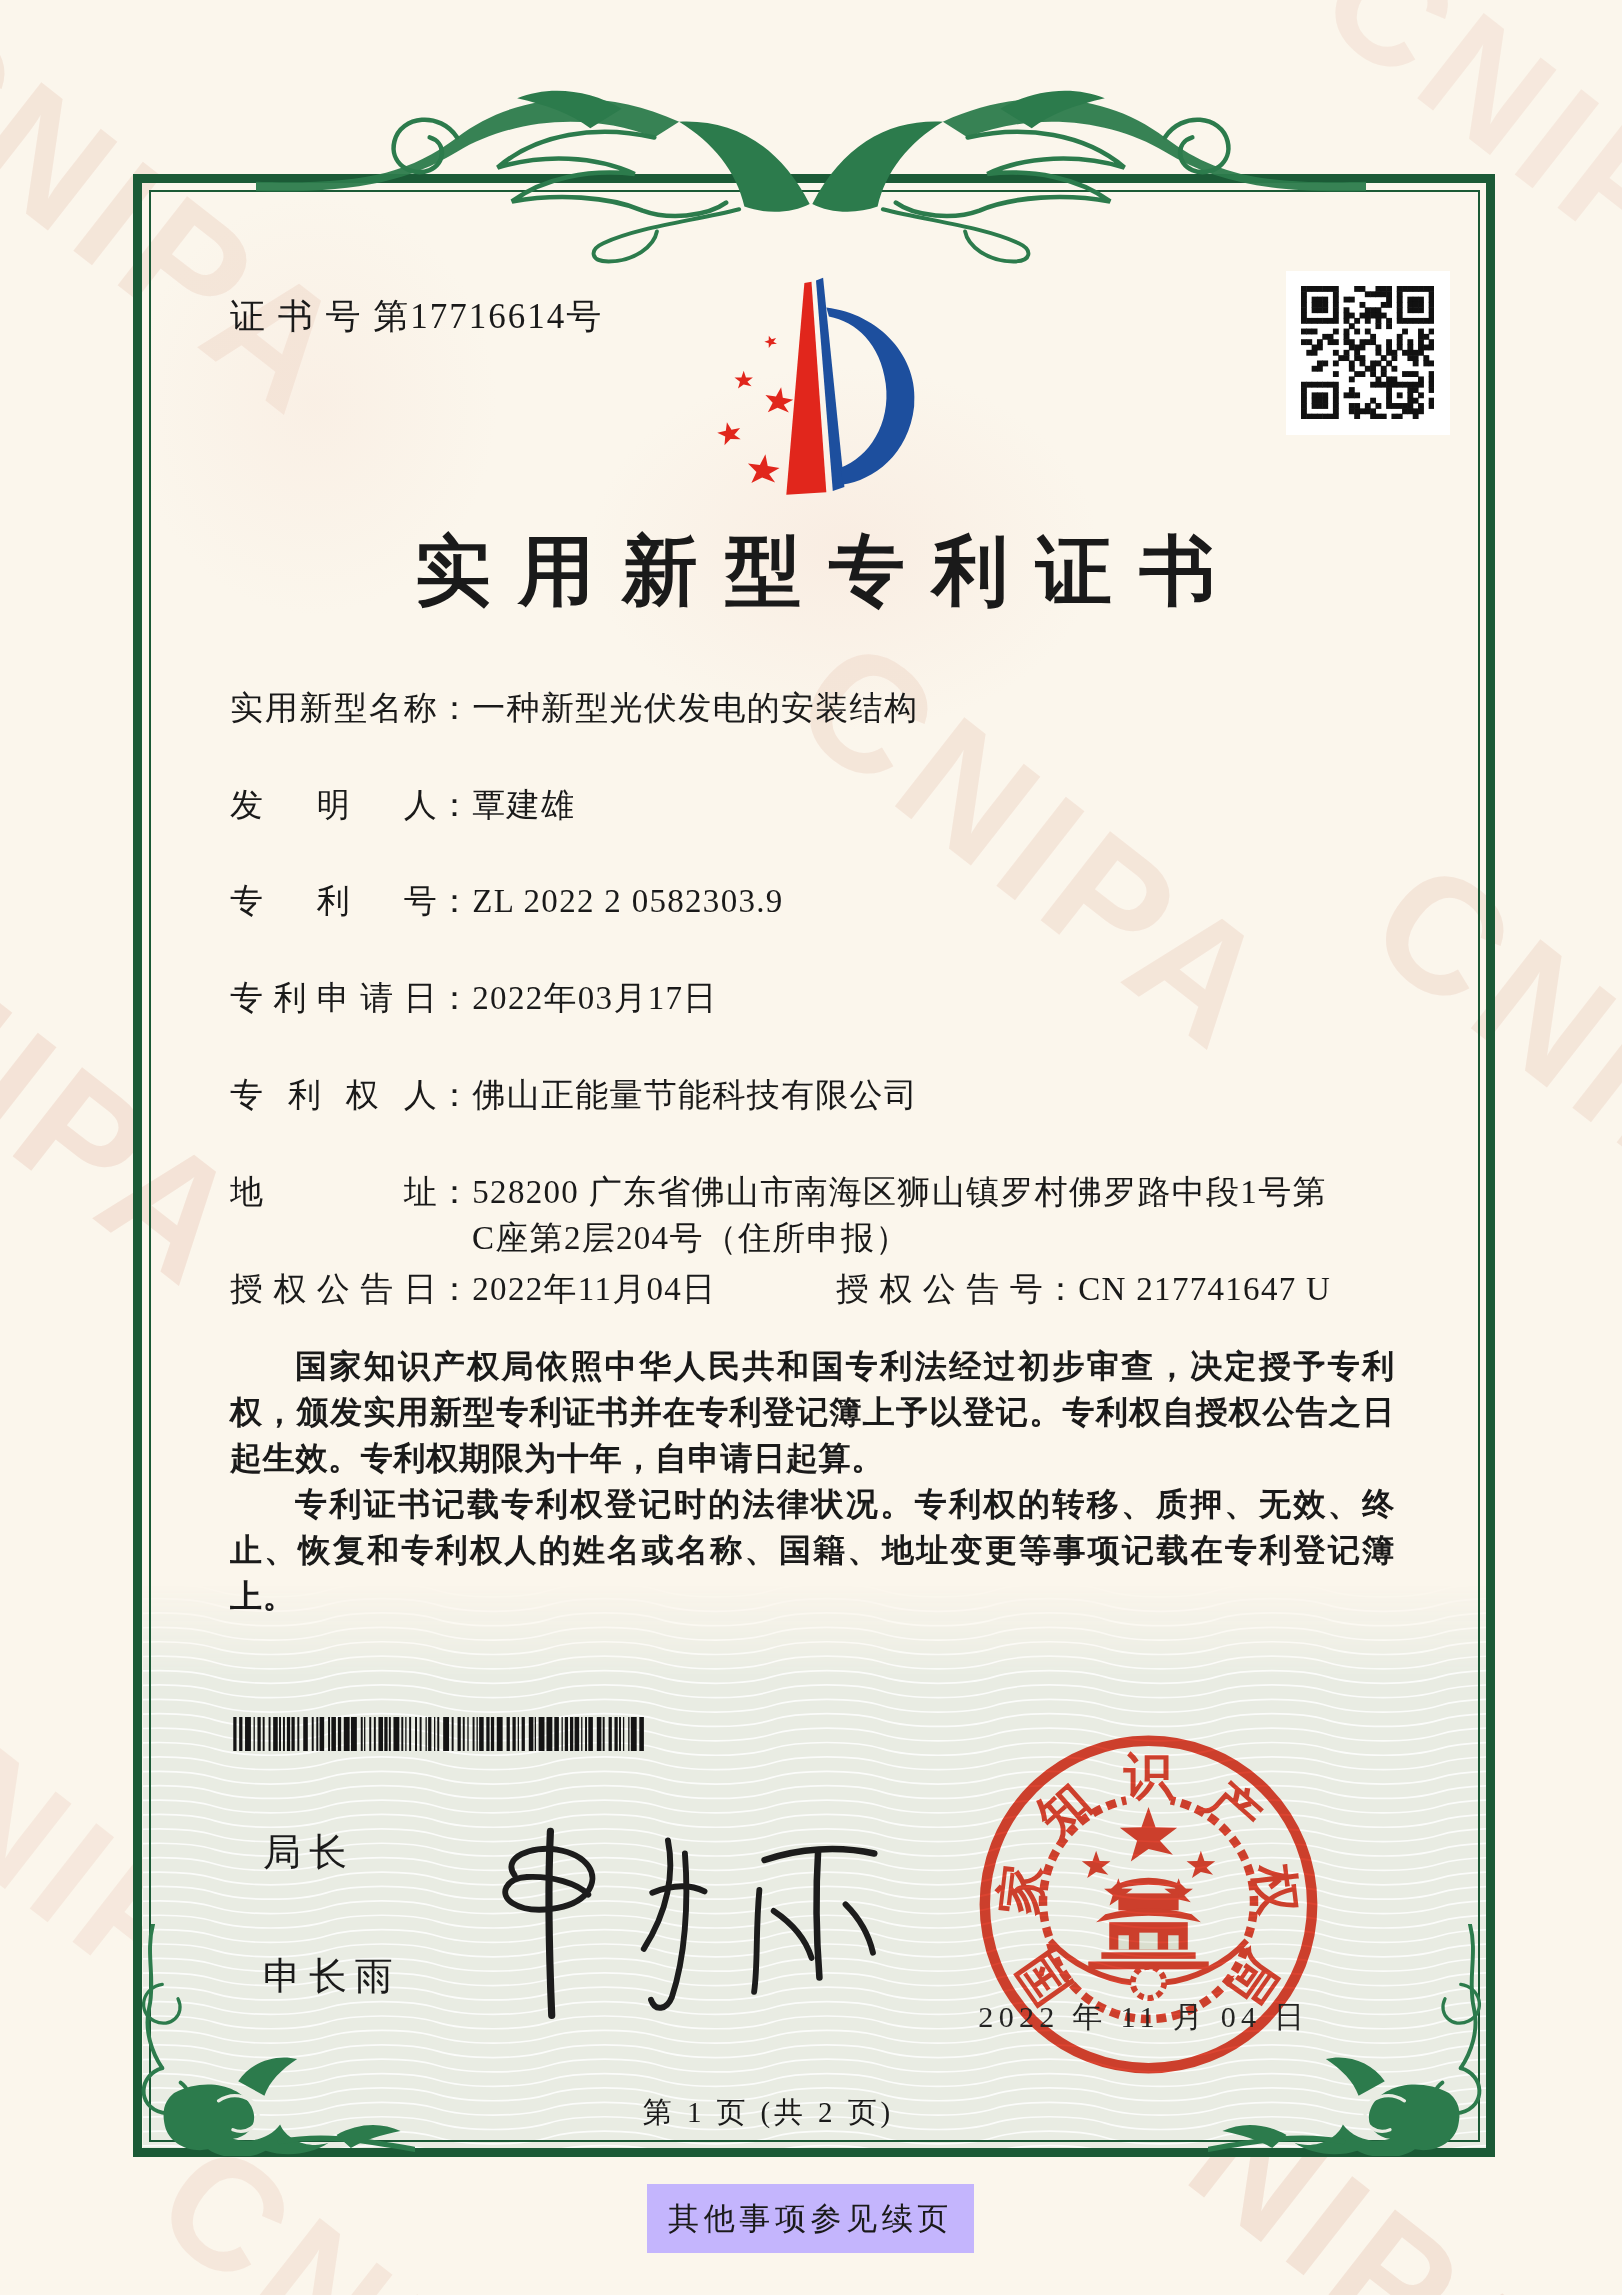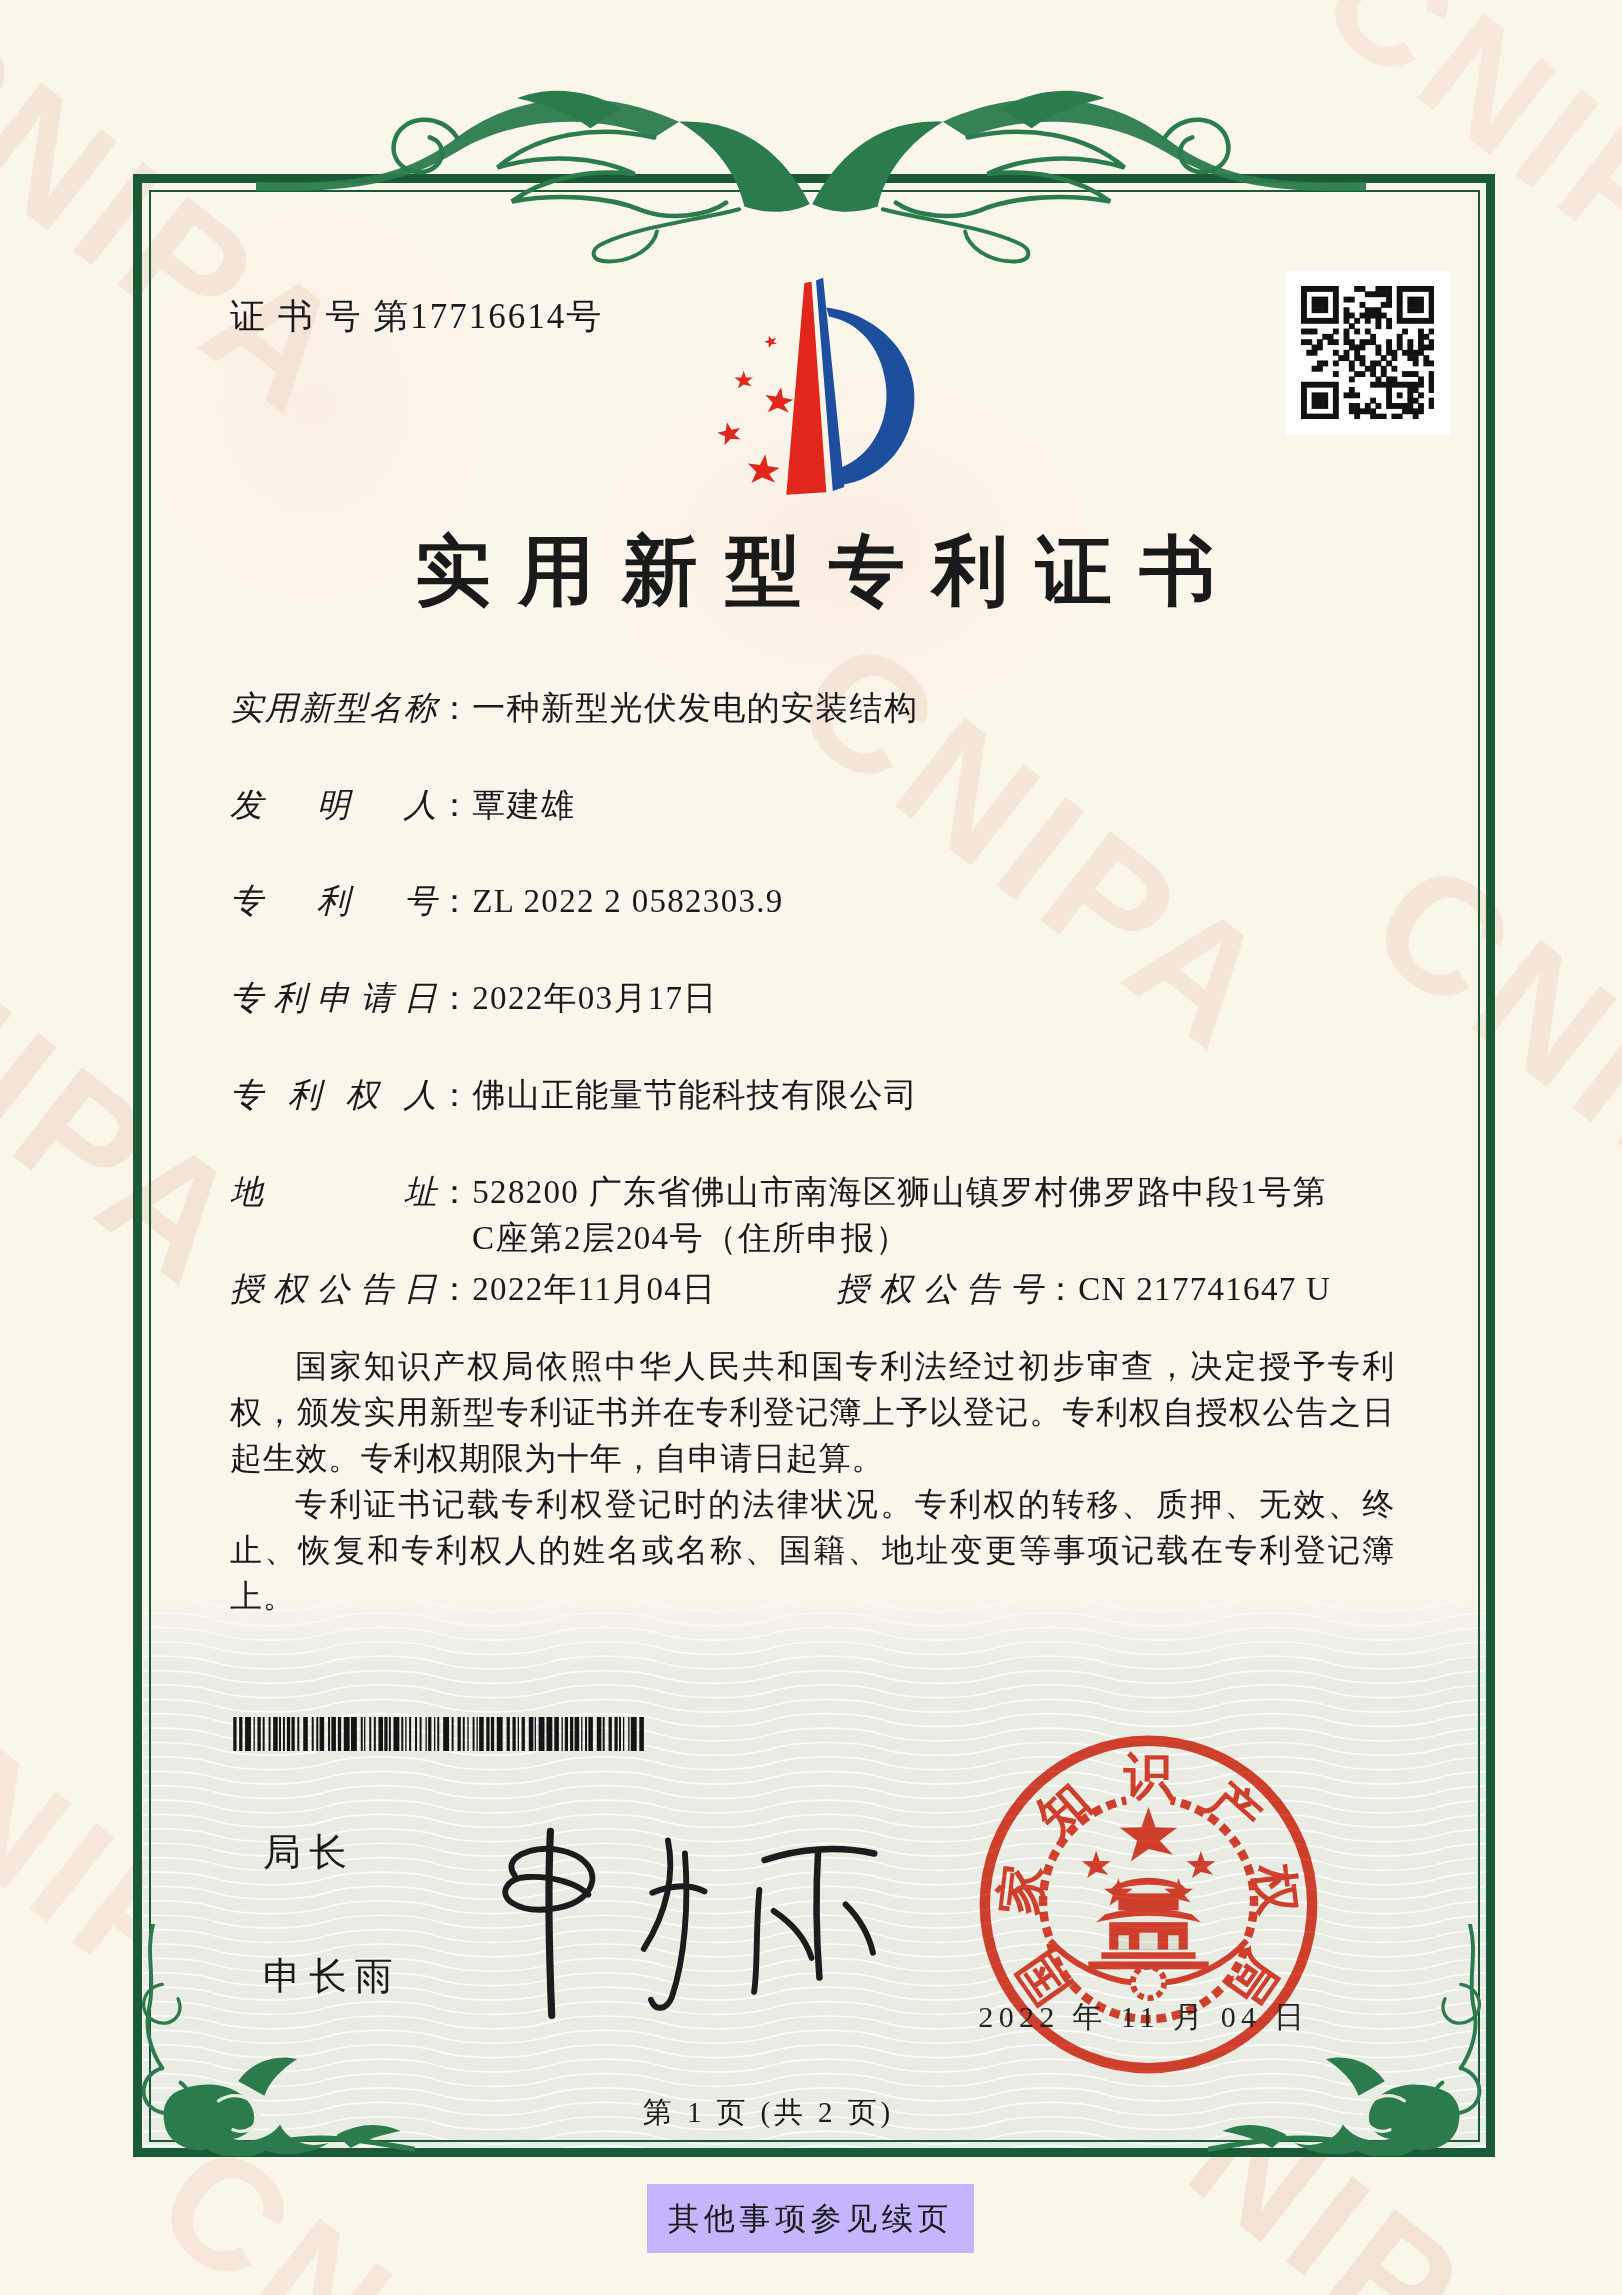--- a/index.html
+++ b/index.html
@@ -27,24 +27,24 @@
   .frame-inner{position:absolute;inset:6.5px;border:2.6px solid var(--border-green);}
   .orn{position:absolute;z-index:4;pointer-events:none;}
   .content{position:absolute;z-index:5;white-space:nowrap;}
   .cert-no{left:230px;top:293px;font-size:35px;letter-spacing:2px;}
   .logo{left:705px;top:274px;width:222px;height:226px;}
   .qr-box{left:1286px;top:271px;width:164px;height:164px;background:#fff;}
   .qr-box svg{position:absolute;left:15px;top:15px;}
   .title{left:134px;top:521px;width:1362px;text-align:center;font-size:76px;font-weight:bold;
         letter-spacing:27.5px;text-indent:27.5px;}
   .frow{left:230px;font-size:33px;letter-spacing:1.3px;}
-  .flabel{display:inline-block;width:208px;text-align:justify;text-align-last:justify;font-style:italic;}
+  .flabel{display:inline-block;width:208px;text-align:justify;text-align-last:justify;}
   .legal{left:230px;top:1343px;width:1165px;font-size:32px;line-height:46px;text-align:justify;
         white-space:normal;}
-  .legal p{margin:0;text-indent:65px;letter-spacing:0.7px;}
+  .legal p{margin:0;text-indent:65px;letter-spacing:0.7px;font-weight:bold;}
   .barcode{left:233px;top:1717px;}
   .director-title{left:263px;top:1827px;font-size:38px;letter-spacing:7.9px;}
   .director-name{left:263px;top:1951px;font-size:38px;letter-spacing:7.9px;}
   .sig{left:452px;top:1813px;z-index:5;}
   .seal{left:975px;top:1731px;z-index:6;mix-blend-mode:multiply;}
   .page-info{left:98px;top:2093px;width:1341px;text-align:center;font-size:29px;letter-spacing:3.9px;}
   .cont-box{left:647px;top:2184px;width:327px;height:69px;background:#c4b5fd;z-index:5;position:absolute;}
   .cont-box div{width:100%;height:100%;display:flex;align-items:center;justify-content:center;
         font-size:31px;letter-spacing:4.6px;}
 </style>

